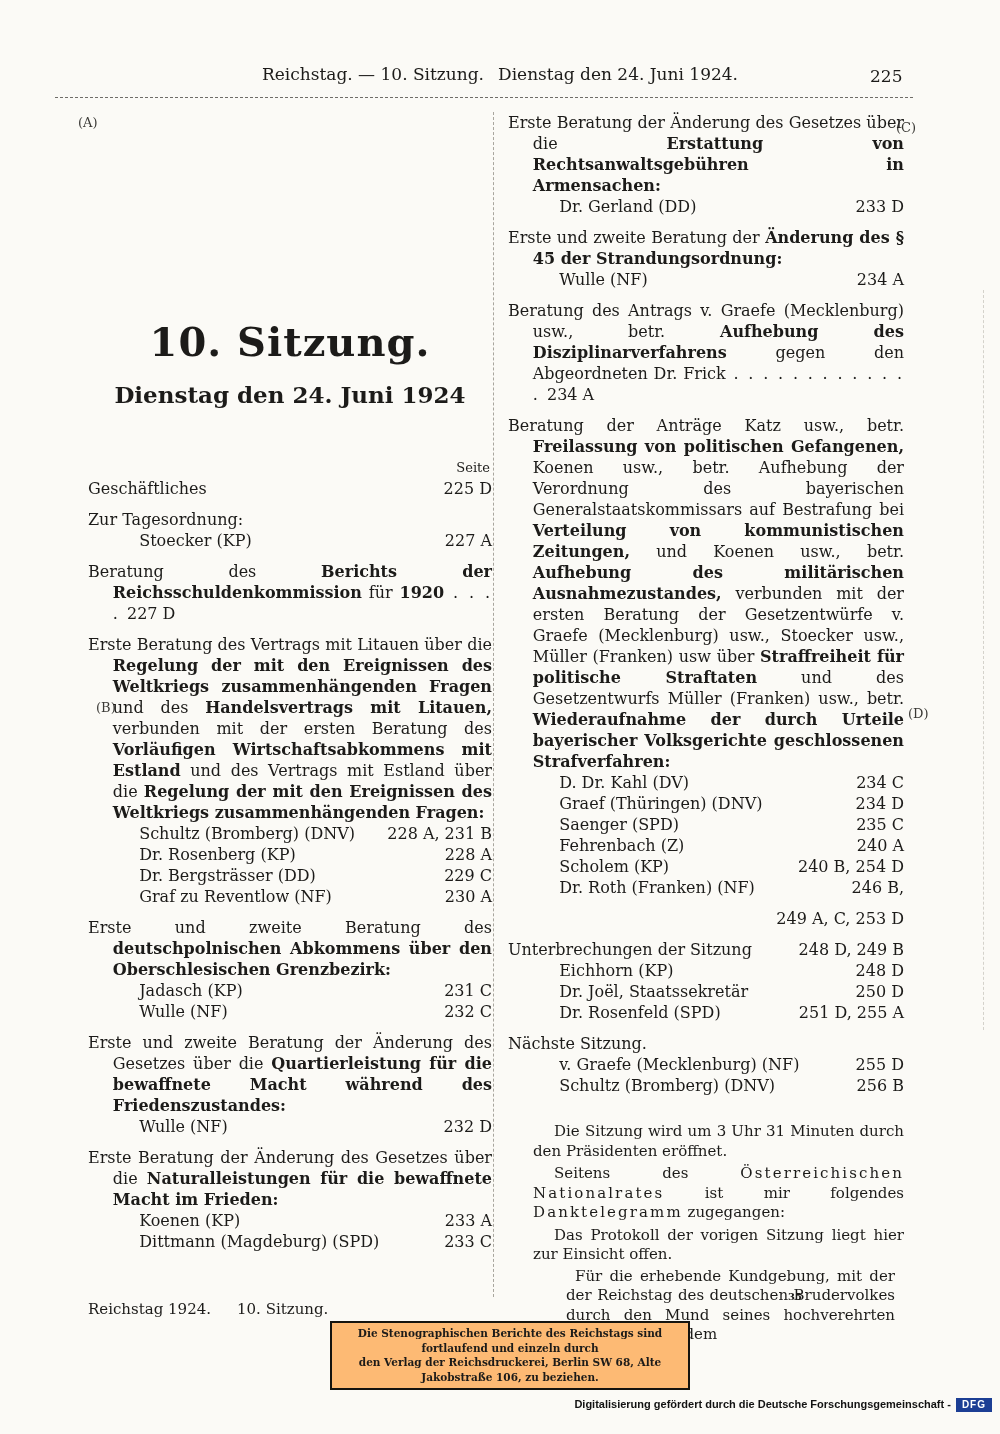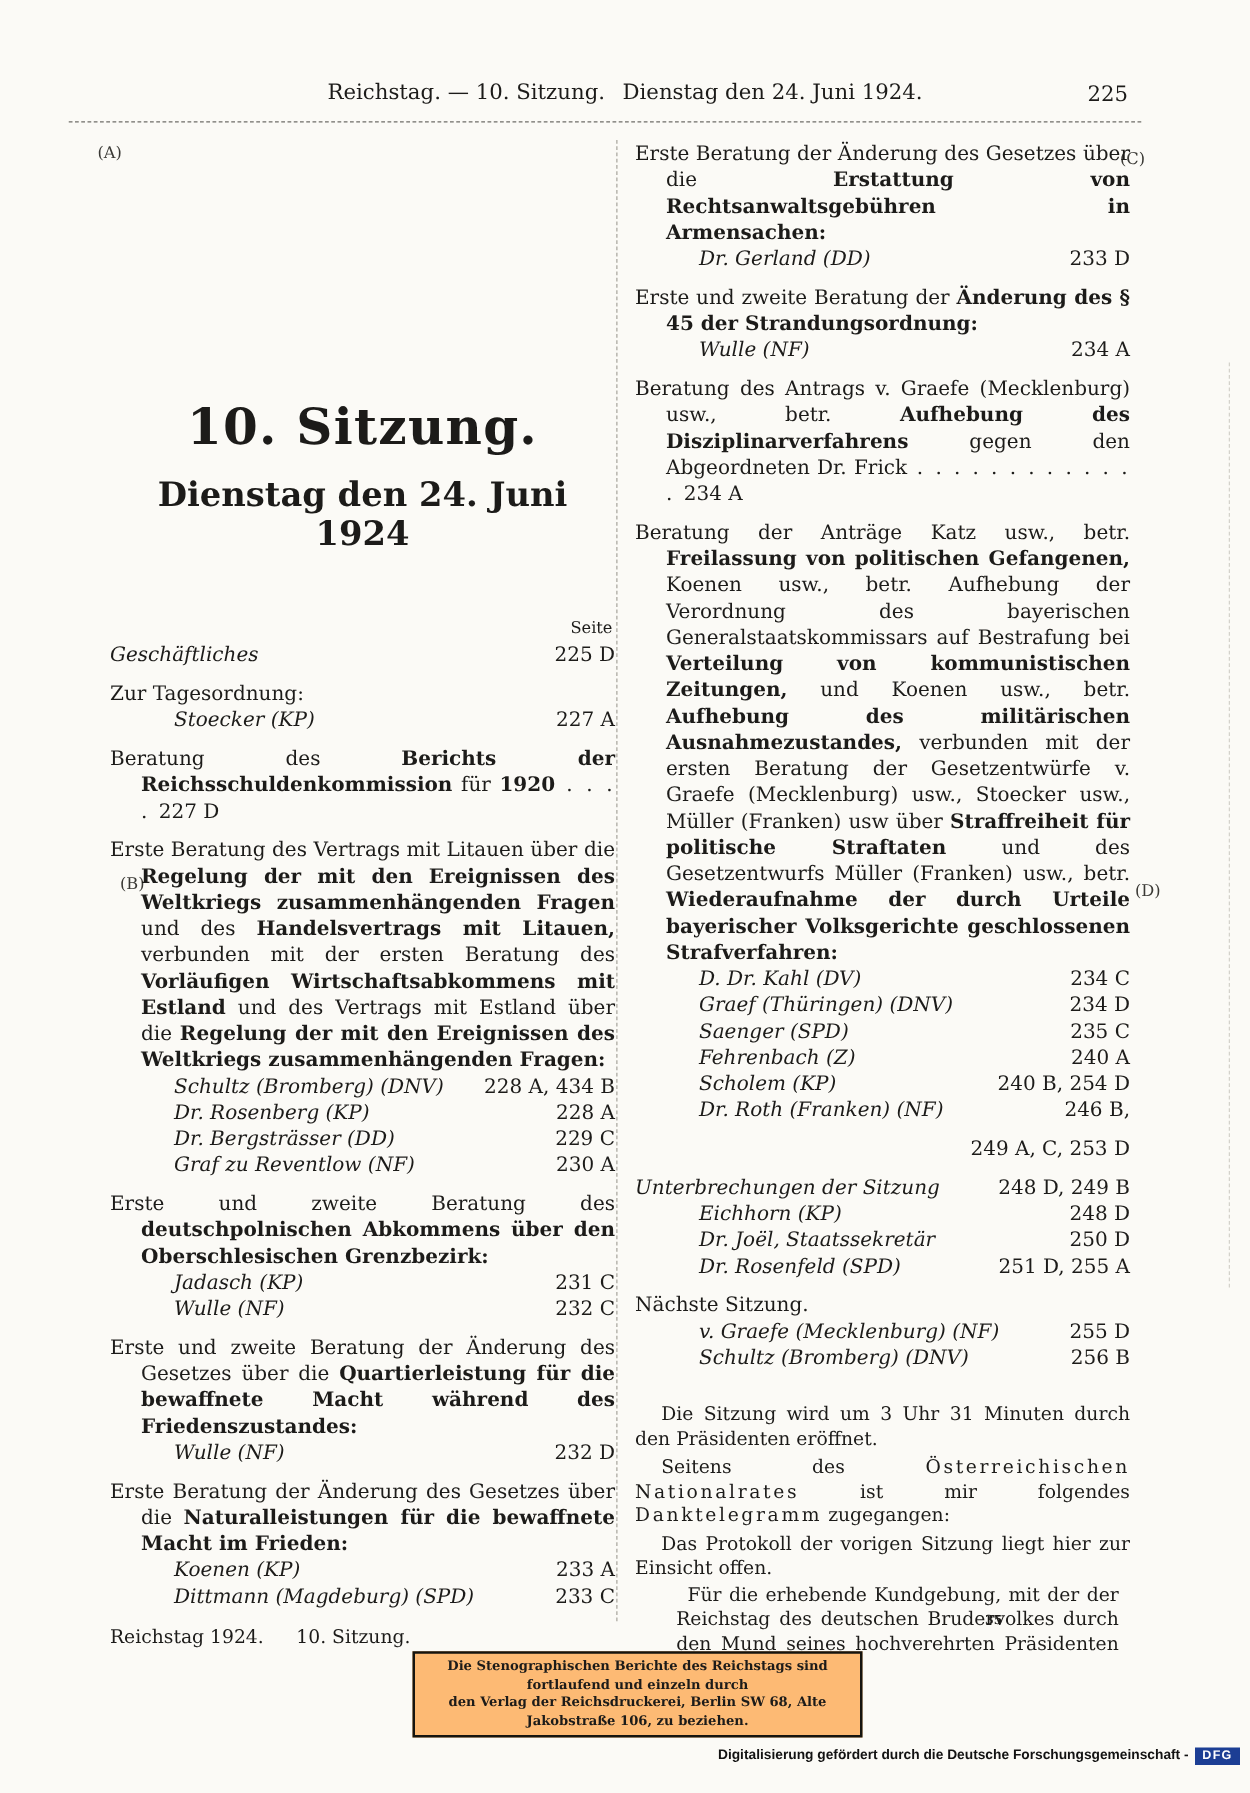--- a/index.html
+++ b/index.html
@@ -13,46 +13,46 @@
   .rule{position:absolute;top:97px;left:55px;width:858px;border-top:1.5px dashed #6f6d68;}
   .marker{position:absolute;font-size:13px;color:#3a3935;}
 
   
   .divider{position:absolute;left:493px;top:112px;height:1185px;border-left:1px dashed #a9a69e;}
   .edge{position:absolute;left:983px;top:290px;height:740px;border-left:1px dashed #d4d2cb;}
 
   
   .lcol{position:absolute;left:88px;top:318px;width:404px;}
   .sess-title{font-size:40px;font-weight:bold;text-align:center;letter-spacing:1px;}
-  .sess-date{font-size:27px;font-weight:bold;text-align:center;margin-top:16px;}
+  .sess-date{font-size:23px;font-weight:bold;text-align:center;margin-top:16px;}
   .seite{font-size:13px;text-align:right;margin-top:52px;margin-bottom:3px;padding-right:2px;}
 
   .rcol{position:absolute;left:508px;top:112px;width:396px;}
 
   
   .toc{font-size:16px;line-height:21px;}
   .entry{margin:0;}
   .entry.l0{margin-top:10px;}
   .toc .entry:first-child{margin-top:0;}
   .entry.l1{margin-left:3.2em;}
   .row{display:flex;align-items:baseline;}
-  .row .t{white-space:nowrap;font-style:italic;}
+  .row .t{white-space:nowrap;}
   .row .fill{flex:1 1 auto;overflow:hidden;position:relative;margin:0 4px;min-width:8px;}
   .row .fill::after{content:". . . . . . . . . . . . . . . . . . . . . . . . . . . . . . . . . . . . . . . .";position:absolute;left:2px;bottom:3px;white-space:nowrap;color:#2a2927;}
   .row .fill.nofill::after{content:"";}
   .row .pg{white-space:nowrap;}
   .block{text-align:justify;padding-left:1.55em;text-indent:-1.55em;}
   .block .dstr{letter-spacing:2px;}
   .cont{text-align:right;}
   b{font-weight:bold;}
   .sp{letter-spacing:0.14em;}
 
   
   .body-text{margin-top:26px;font-size:15px;line-height:19.5px;}
-  .para{text-align:justify;margin-top:3px;}
+  .para{text-align:justify;margin-top:3px;margin-left:25px;}
   .para.indent{text-indent:1.4em;}
   .para.quote{padding-left:2.2em;padding-right:0.6em;text-indent:0.6em;margin-top:2px;}
 
   
   .foot-left{position:absolute;left:88px;top:1300px;font-size:15px;}
   .foot-left .s{margin-left:26px;}
   .sheet{position:absolute;left:788px;top:1291px;font-size:10px;font-weight:bold;}
   .notice{position:absolute;left:330px;top:1321px;width:346px;border:2px solid #15140f;background:#fdba74;padding:3px 5px;font-size:10.5px;font-weight:bold;line-height:1.4;text-align:center;}
   .credit{position:absolute;right:8px;top:1398px;font-family:"Liberation Sans",sans-serif;font-size:11px;font-weight:bold;color:#121212;display:flex;align-items:flex-start;}
   .dfg{display:inline-block;margin-left:5px;padding:1px 6px 2px 6px;color:#ffffff;font-size:10px;font-weight:bold;letter-spacing:1px;}
@@ -90,21 +90,21 @@
         <div class="entry l1 row">
           <span class="t"><span>Stoecker (KP)</span></span>
           <span class="fill"></span>
           <span class="pg">227 A</span>
         </div>
         <div class="entry l0 block"><span>Beratung des </span><b>Berichts der Reichsschuldenkommission</b><span> für </span><b>1920</b><span class="dstr"> . . . . </span><span class="pg">227 D</span></div>
         <div class="entry l0 block"><span>Erste Beratung des Vertrags mit Litauen über die </span><b>Regelung der mit den Ereignissen des Weltkriegs zusammenhängenden Fragen</b><span> und des </span><b>Handelsvertrags mit Litauen,</b><span> verbunden mit der ersten Beratung des </span><b>Vorläufigen Wirtschaftsabkommens mit Estland</b><span> und des Vertrags mit Estland über die </span><b>Regelung der mit den Ereignissen des Weltkriegs zusammenhängenden Fragen:</b></div>
         <div class="entry l1 row">
           <span class="t"><span>Schultz (Bromberg) (DNV)</span></span>
           <span class="fill nofill"></span>
-          <span class="pg">228 A,  434 B</span>
+          <span class="pg">228 A,  231 B</span>
         </div>
         <div class="entry l1 row">
           <span class="t"><span>Dr. Rosenberg (KP)</span></span>
           <span class="fill"></span>
           <span class="pg">228 A</span>
         </div>
         <div class="entry l1 row">
           <span class="t"><span>Dr. Bergsträsser (DD)</span></span>
           <span class="fill"></span>
           <span class="pg">229 C</span>

